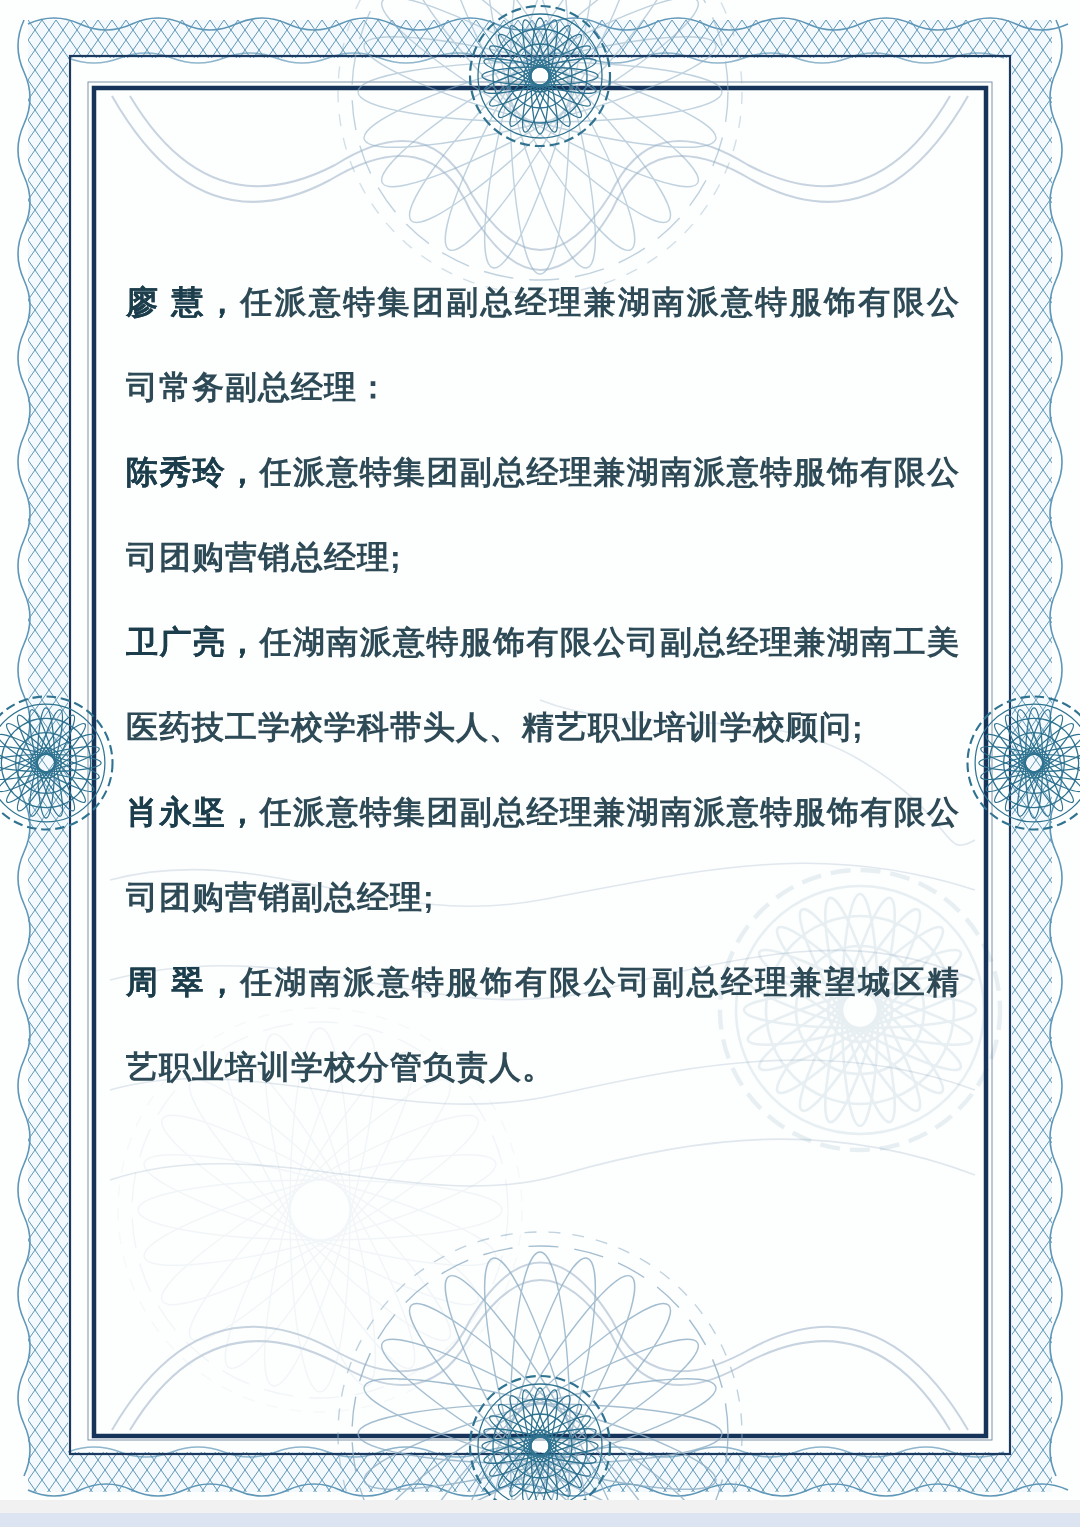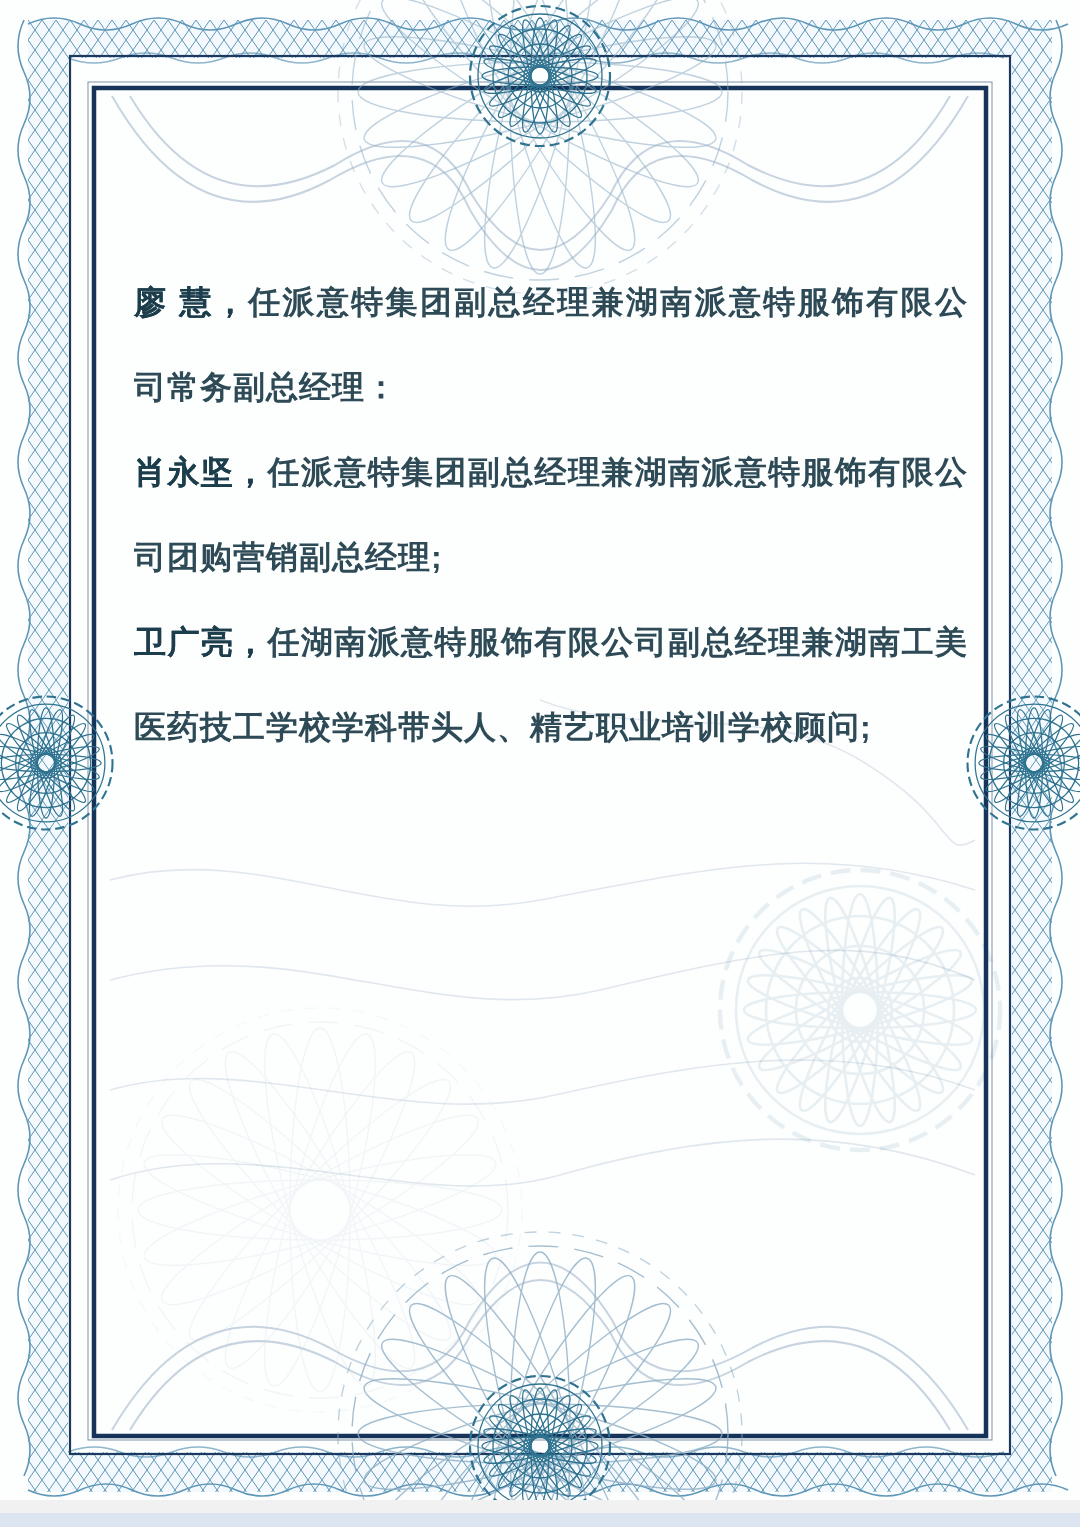--- a/index.html
+++ b/index.html
@@ -5,21 +5,21 @@
   html,body{margin:0;padding:0;}
   body{
     width:1080px;height:1527px;
     background:#ffffff;
     font-family:"Liberation Sans","DejaVu Sans",sans-serif;
     overflow:hidden;position:relative;
   }
   .page{position:absolute;inset:0;background:#fdfefe;}
   .decor{position:absolute;left:0;top:0;z-index:1;}
   .content{
-    position:absolute;left:134px;top:260px;width:834px;z-index:2;
+    position:absolute;left:126px;top:260px;width:834px;z-index:2;
   }
   .para{
     margin:0;
     font-size:32px;
     line-height:85px;
     letter-spacing:1px;
     color:#2d4a56;
     font-weight:700;
     text-align:justify;
     text-justify:inter-character;
@@ -138,19 +138,21 @@
     <g>
       <use href="#ros" transform="translate(46 763) scale(0.95)"></use>
     </g>
     <g>
       <use href="#ros" transform="translate(1034 763) scale(0.95)"></use>
     </g>
   </svg>
 
   <div class="content">
     <p class="para"><strong class="pname">廖 慧，</strong><span>任派意特集团副总经理兼湖南派意特服饰有限公司常务副总经理：</span></p>
+    <p class="para"><strong class="pname">陈秀玲，</strong><span>任派意特集团副总经理兼湖南派意特服饰有限公司团购营销总经理;</span></p>
+    <p class="para"><strong class="pname">卫广亮，</strong><span>任湖南派意特服饰有限公司副总经理兼湖南工美医药技工学校学科带头人、精艺职业培训学校顾问;</span></p>
     <p class="para"><strong class="pname">肖永坚，</strong><span>任派意特集团副总经理兼湖南派意特服饰有限公司团购营销副总经理;</span></p>
-    <p class="para"><strong class="pname">卫广亮，</strong><span>任湖南派意特服饰有限公司副总经理兼湖南工美医药技工学校学科带头人、精艺职业培训学校顾问;</span></p>
+    <p class="para"><strong class="pname">周 翠，</strong><span>任湖南派意特服饰有限公司副总经理兼望城区精艺职业培训学校分管负责人。</span></p>
   </div>
 
   <div class="strip-gray"></div>
   <div class="strip-blue"></div>
 </div>
 
 </body></html>

